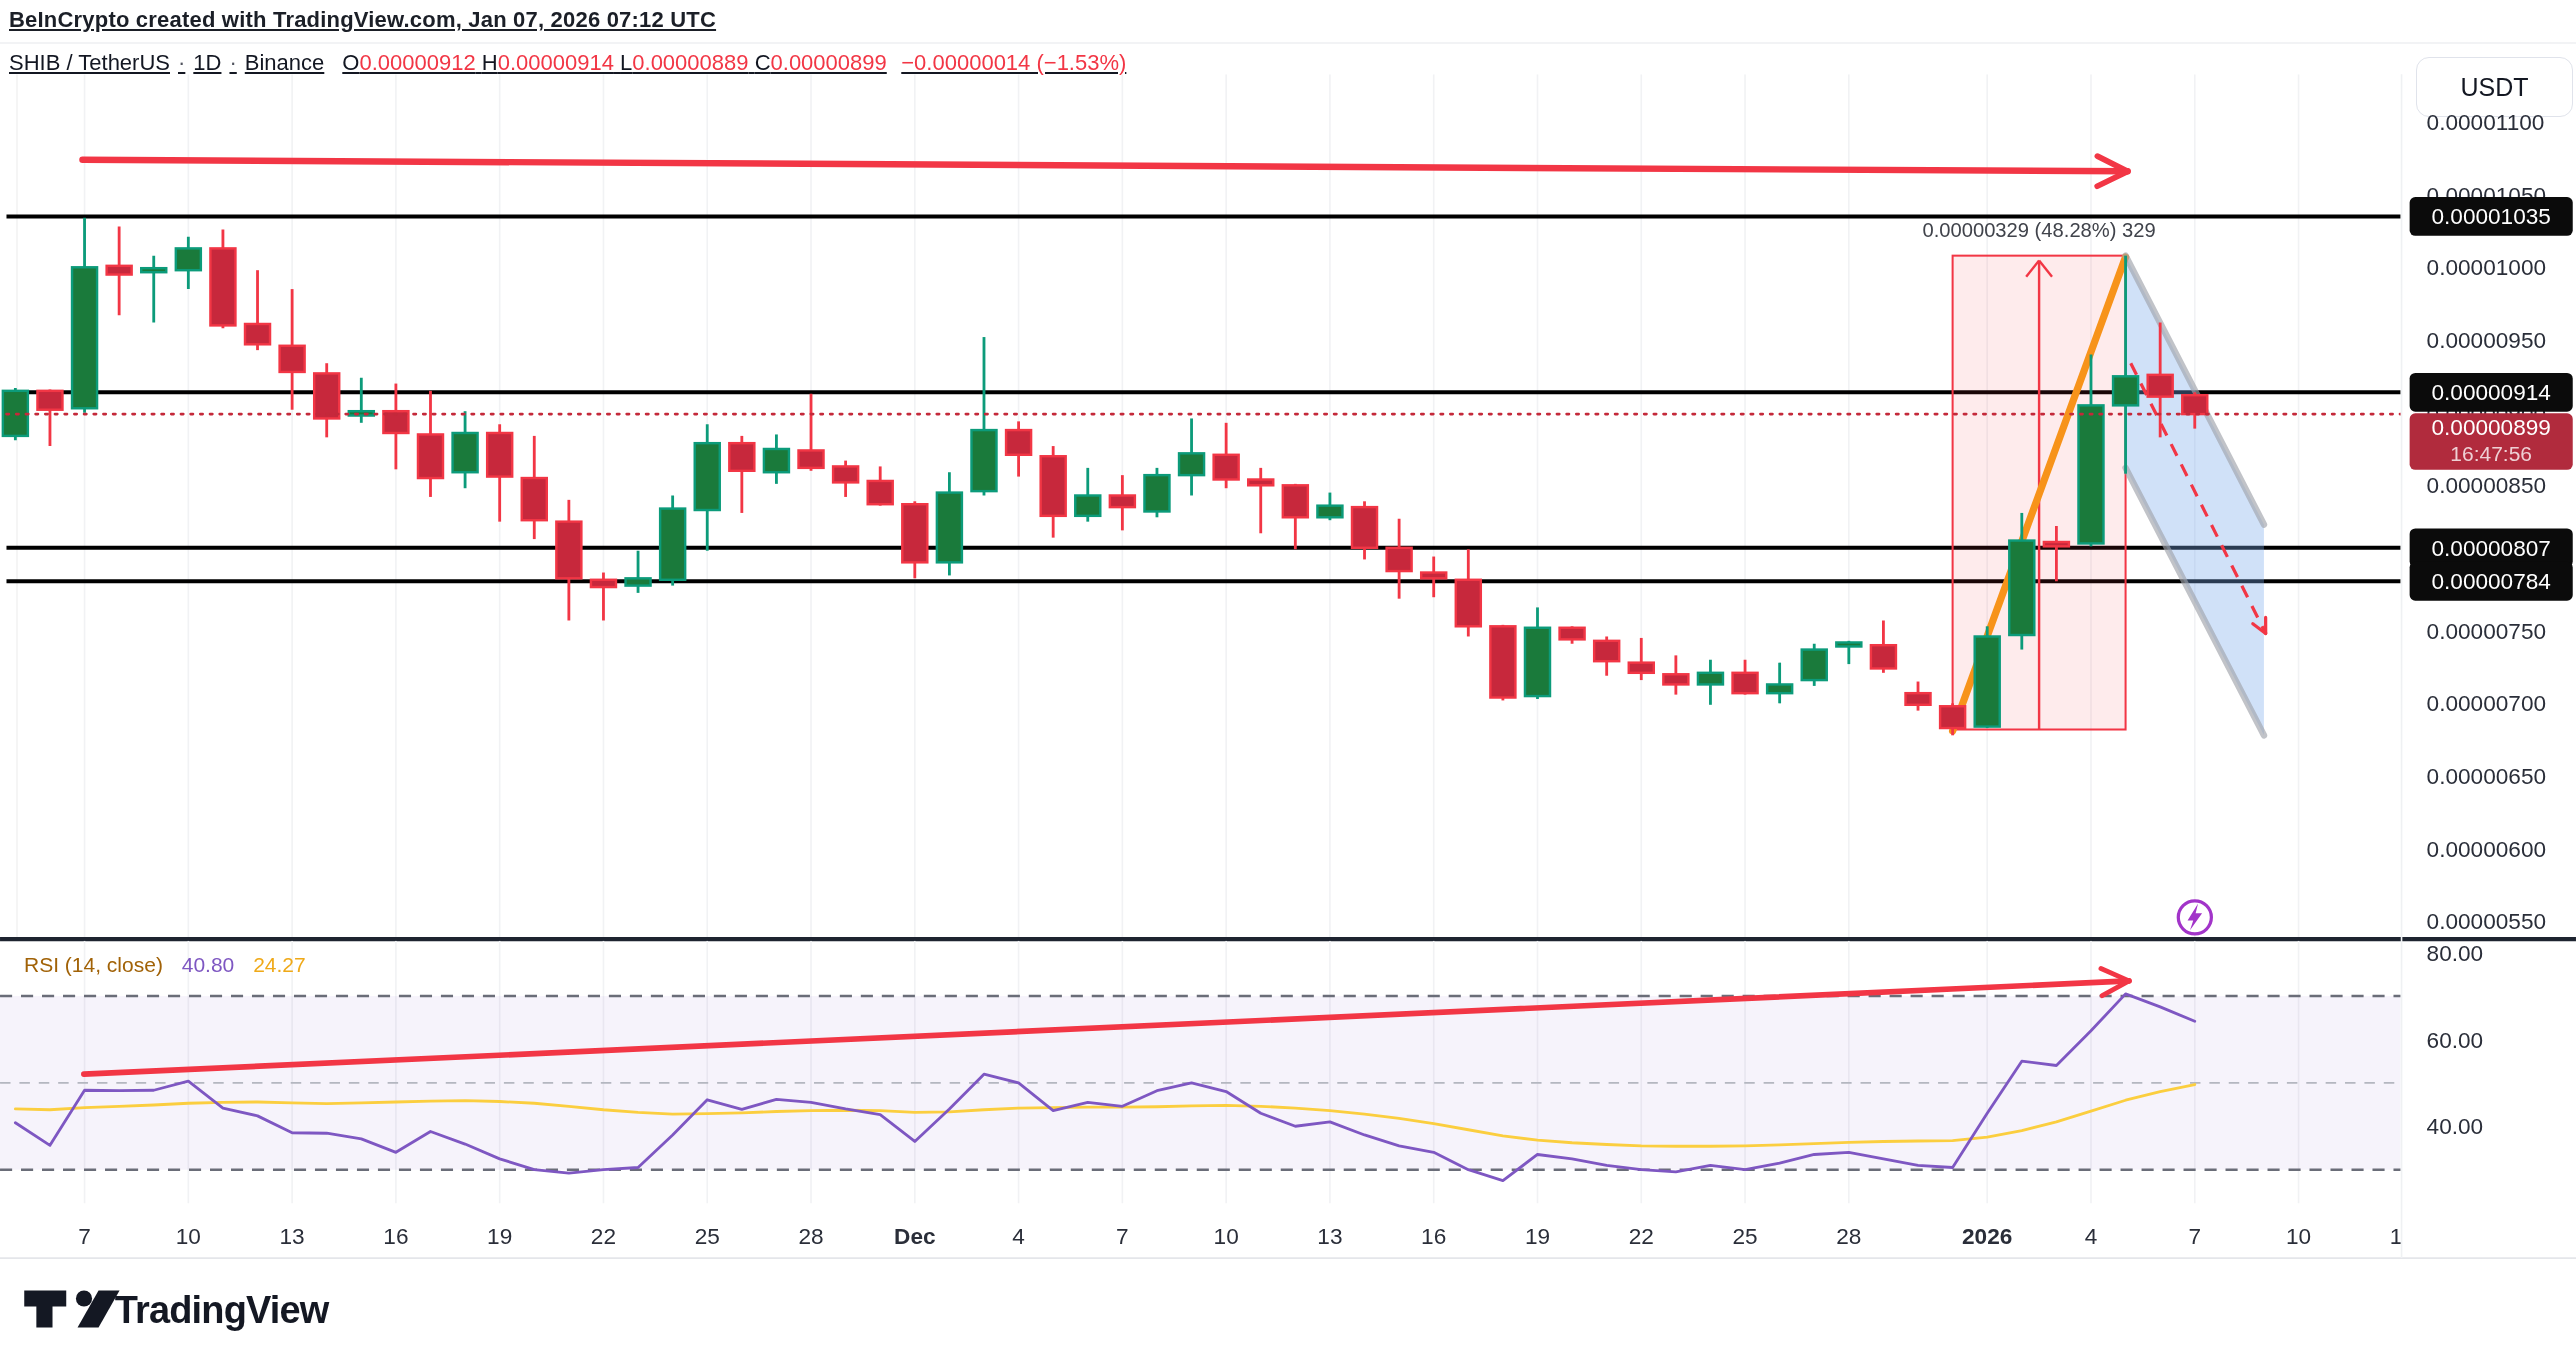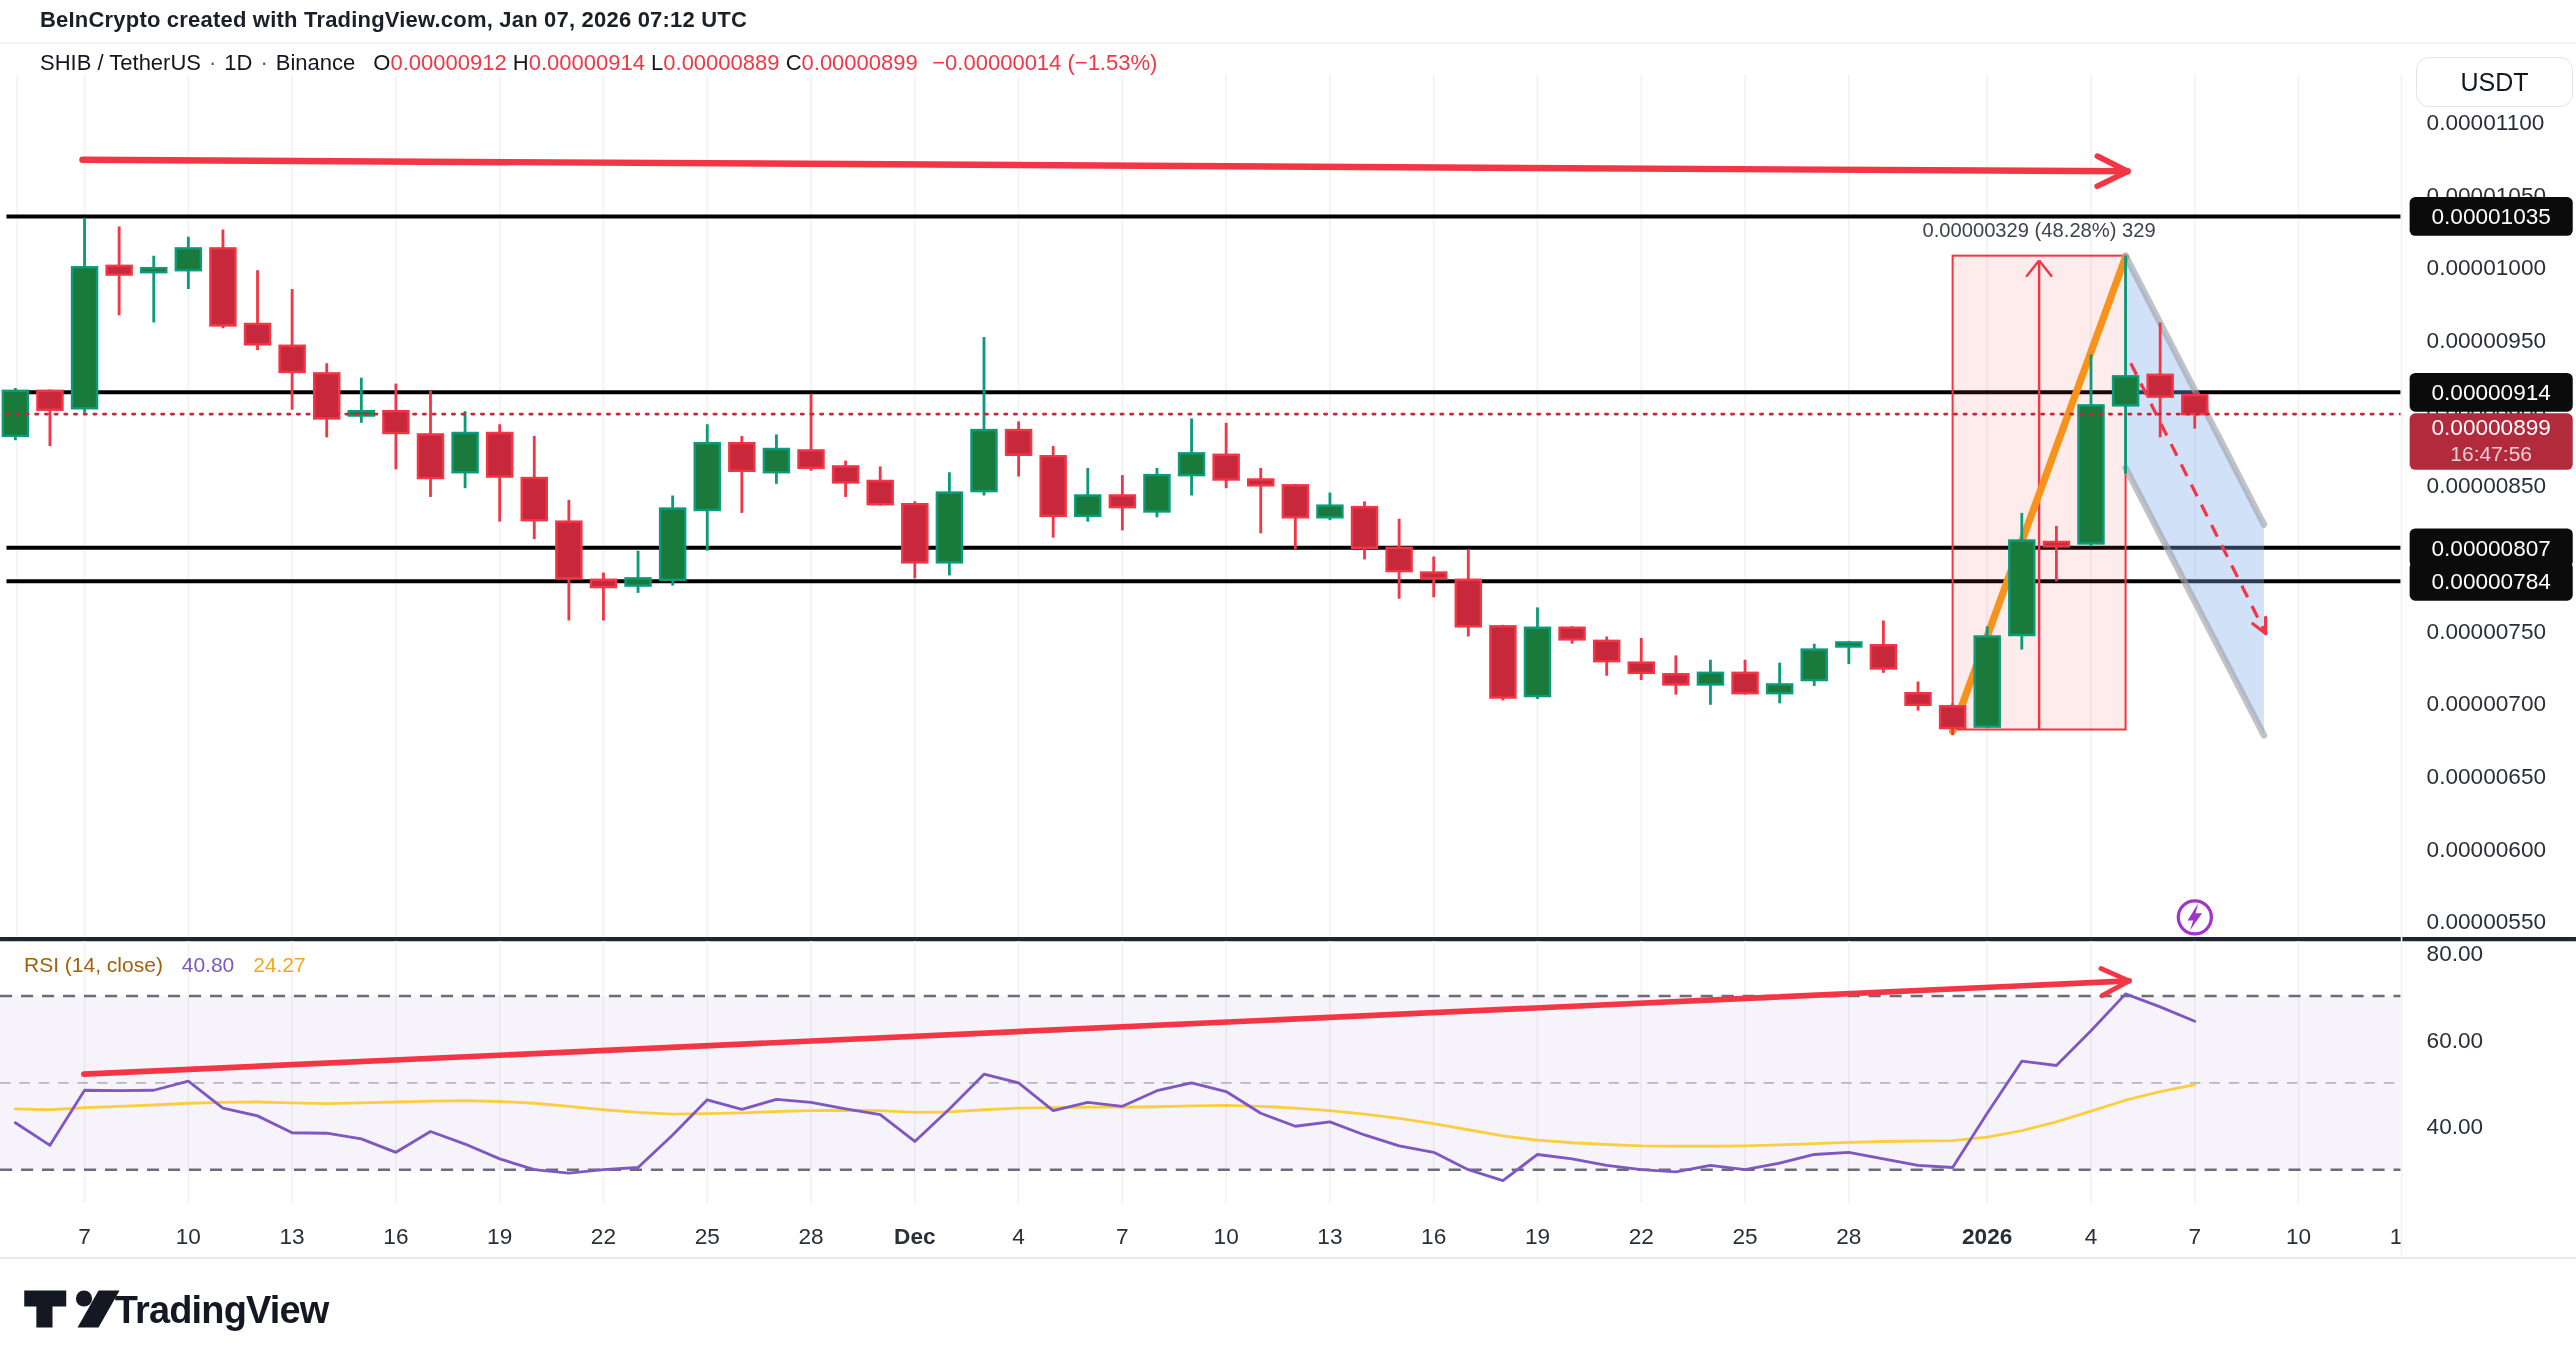--- a/index.html
+++ b/index.html
@@ -1,28 +1,28 @@
 <!DOCTYPE html>
 <html style="font-size:13px"><head>
 <meta charset="utf-8">
 <style>
   html,body{margin:0;padding:0;background:#ffffff;}
   body{width:2576px;height:1355px;position:relative;overflow:hidden;
        font-family:"Liberation Sans","DejaVu Sans",sans-serif;color:#131722;}
   #stage{position:absolute;inset:0;}
-  .hdr-row{position:absolute;left:40px;white-space:nowrap;}
+  .hdr-row{position:absolute;left:9px;white-space:nowrap;text-decoration:underline;}
   #attribution{top:6.5px;font-size:22px;font-weight:600;color:#1b1f27;letter-spacing:0.2px;}
   #attr-divider{position:absolute;left:0;top:42px;width:2576px;height:1.6px;background:#f2f3f5;}
   #symbol-row{top:50px;font-size:22px;font-weight:500;color:#131722;}
   #symbol-row .sep{margin:0 8px;color:#50535e;}
   #symbol-row .ohlc{margin-left:18px;}
   #symbol-row .ohlc .k{color:#131722;}
   #symbol-row .ohlc .v{color:#f23645;}
   #symbol-row .chg{color:#f23645;margin-left:14.5px;}
-  #usdt-btn{position:absolute;left:2416px;top:57px;width:157px;height:50px;border:1.6px solid #e0e3eb;
+  #usdt-btn{position:absolute;left:2416px;top:57px;width:157px;height:60px;border:1.6px solid #e0e3eb;
      border-radius:13px;display:flex;align-items:center;justify-content:center;font-size:25px;
      color:#131722;background:#fff;box-sizing:border-box;}
   #rsi-header{position:absolute;left:24px;top:953px;font-size:21px;white-space:nowrap;z-index:5;}
   #rsi-header .t{color:#a16207;}
   #rsi-header .v1{color:#7e57c2;margin-left:13px;}
   #rsi-header .v2{color:#efa918;margin-left:13px;}
   svg text{font-family:"Liberation Sans","DejaVu Sans",sans-serif;}
 </style>
 </head>
 <body>

